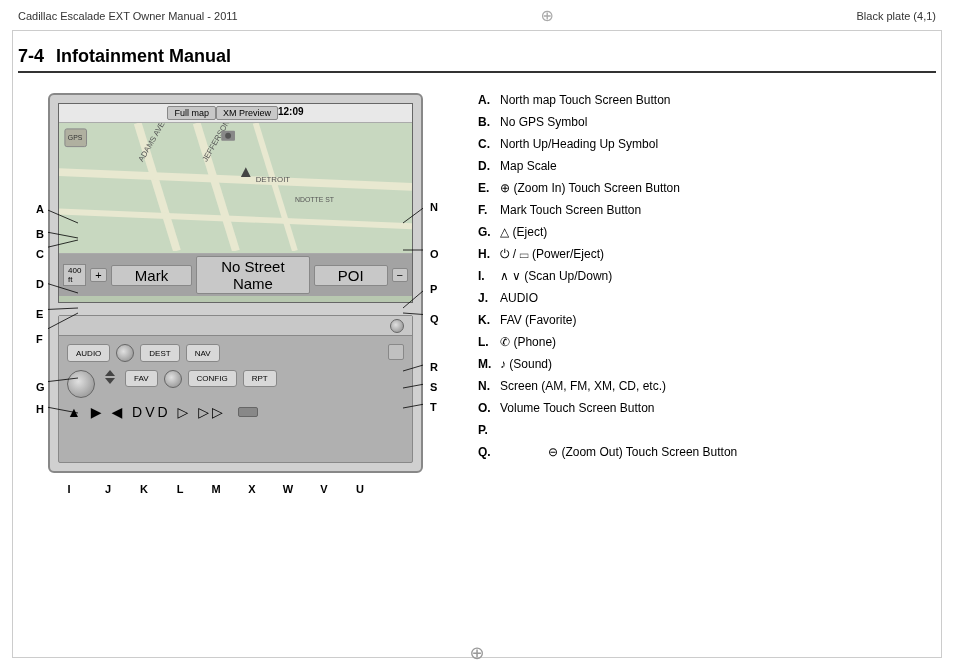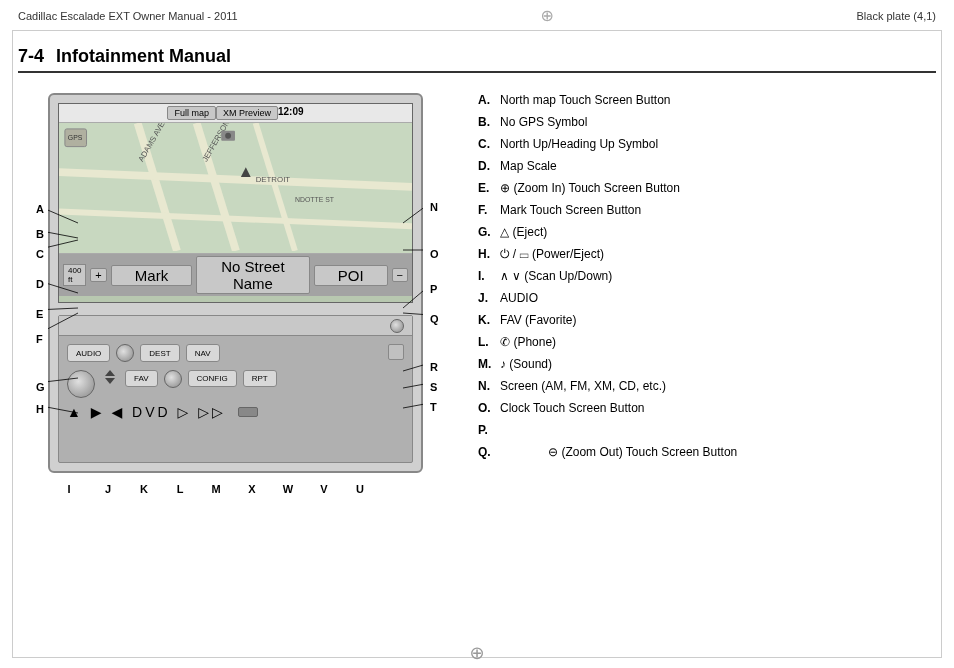--- a/index.html
+++ b/index.html
@@ -468,21 +468,21 @@
       <div class="annotation-row">
         <span class="ann-letter">M.</span>
         <span class="ann-text">♪ (Sound)</span>
       </div>
       <div class="annotation-row">
         <span class="ann-letter">N.</span>
         <span class="ann-text">Screen (AM, FM, XM, CD, etc.)</span>
       </div>
       <div class="annotation-row">
         <span class="ann-letter">O.</span>
-        <span class="ann-text">Clock Touch Screen Button</span>
+        <span class="ann-text">Volume Touch Screen Button</span>
       </div>
       <div class="annotation-row">
         <span class="ann-letter">P.</span>
       </div>
       <div class="annotation-row">
         <span class="ann-letter">Q.</span>
         <span class="ann-text" style="max-width:280px;margin-left:48px;">⊖ (Zoom Out) Touch Screen Button</span>
       </div>
     </div>
 

